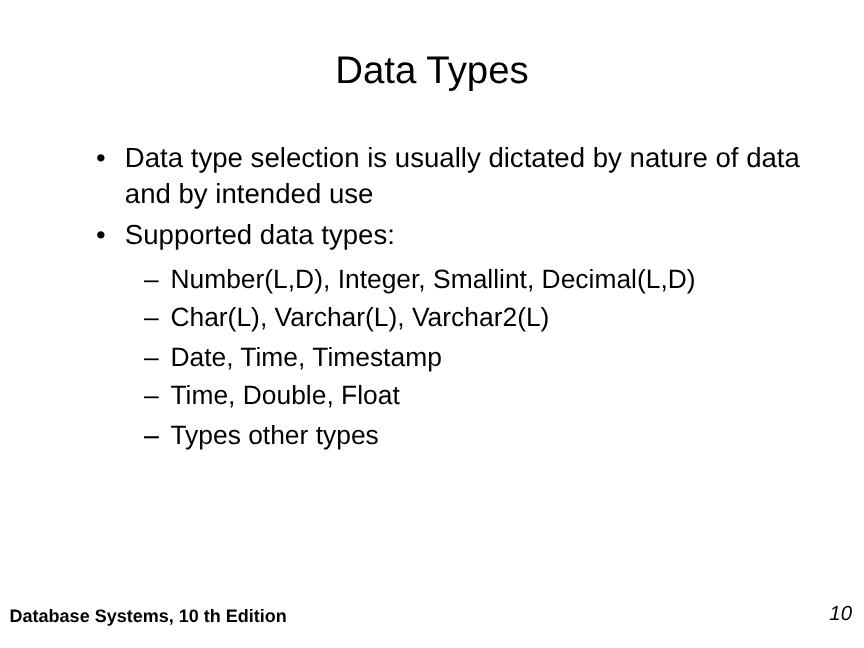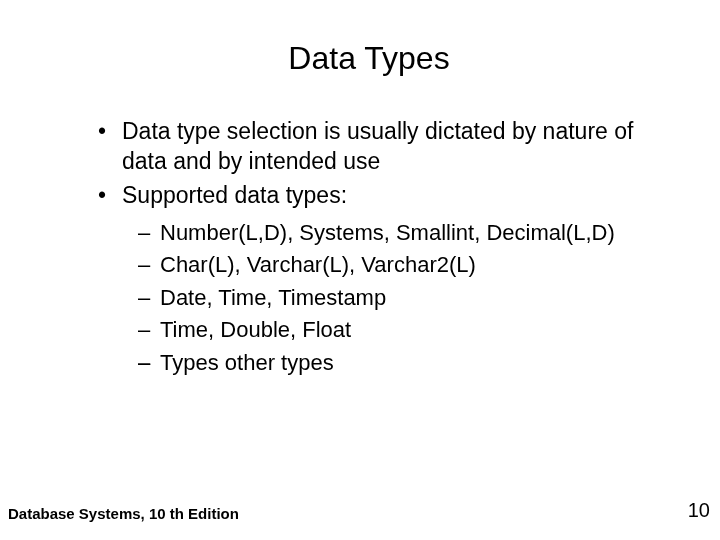--- a/index.html
+++ b/index.html
@@ -1,27 +1,27 @@
 <!DOCTYPE html>
 <html><head>
 <meta charset="utf-8">
 <style>
   * { margin: 0; padding: 0; box-sizing: border-box; }
   html, body { width: 720px; height: 540px; background: #fff; font-family: Arial, Helvetica, sans-serif; color: #000; }
-  .slide { position: relative; width: 720px; height: 540px; padding: 40px 50px 0 68px; }
+  .slide { position: relative; width: 720px; height: 540px; padding: 40px 50px 0 50px; }
   .title { text-align: center; font-size: 32px; font-weight: 400; margin-bottom: 40px; }
   .bullets { font-size: 23px; line-height: 1.3; padding-left: 30px; }
   .l1 { position: relative; padding-left: 24px; margin-bottom: 4px; }
   .l1 .dot { position: absolute; left: 0; top: 0; }
   .l1-text { display: inline; }
   .l2-group { padding-left: 40px; margin-top: 8px; }
   .l2 { position: relative; padding-left: 22px; margin-bottom: 4px; font-size: 22px; }
   .l2 .dash { position: absolute; left: 0; top: 0; }
   .footer-left { position: absolute; left: 8px; bottom: 18px; font-size: 15px; font-weight: bold; }
-  .footer-right { position: absolute; right: 10px; bottom: 18px; font-size: 20px; }
+  .footer-right { position: absolute; right: 10px; bottom: 18px; font-size: 17px; font-style: italic; }
 </style>
 </head>
 <body>
 
 <div class="slide">
 
   <h1 class="title">Data Types</h1>
 
   <div class="bullets">
 
@@ -31,21 +31,21 @@
     </div>
 
     <div class="l1">
       <span class="dot">•</span>
       <span class="l1-text">Supported data types:</span>
     </div>
 
     <div class="l2-group">
       <div class="l2">
         <span class="dash">–</span>
-        <span>Number(L,D), Systems, Smallint, Decimal(L,D)</span>
+        <span>Number(L,D), Integer, Smallint, Decimal(L,D)</span>
       </div>
       <div class="l2">
         <span class="dash">–</span>
         <span>Char(L), Varchar(L), Varchar2(L)</span>
       </div>
       <div class="l2">
         <span class="dash">–</span>
         <span>Date, Time, Timestamp</span>
       </div>
       <div class="l2">

